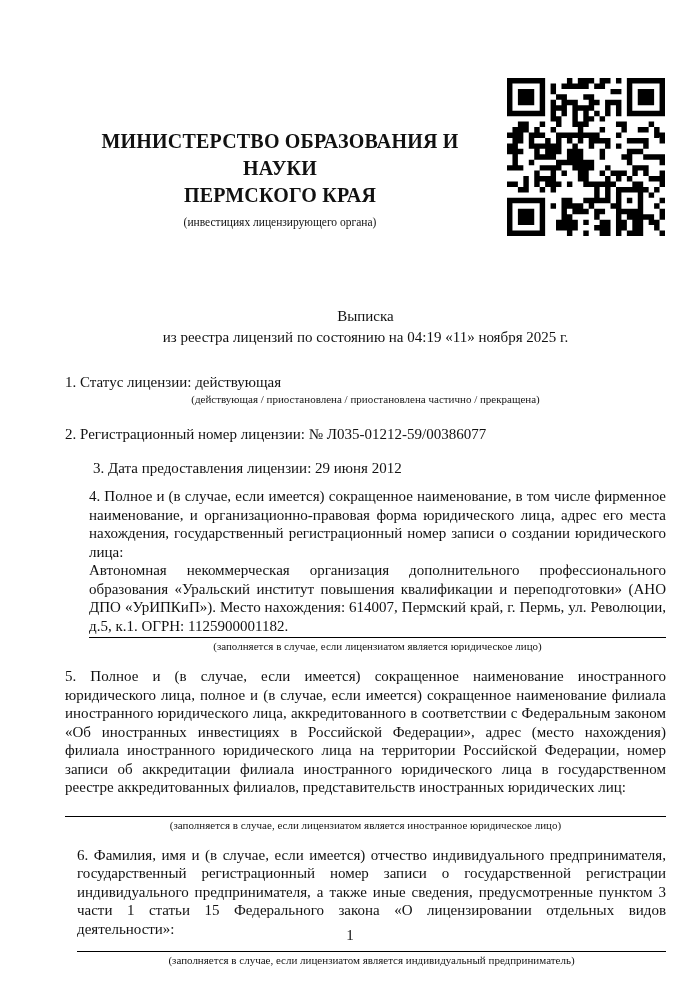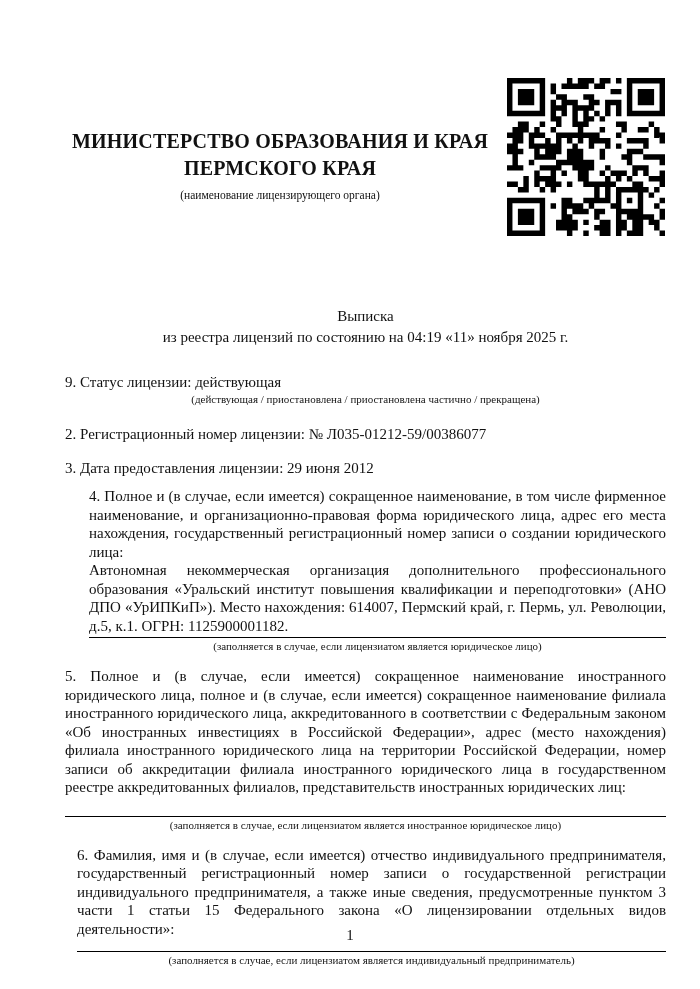--- a/index.html
+++ b/index.html
@@ -49,21 +49,21 @@
   }
   .doc-title {
     text-align: center;
     line-height: 21px;
   }
   .item-line {
     line-height: 20px;
   }
   .item1 { margin-top: 24px; }
   .item2 { margin-top: 17px; font-family: Liberation Serif, serif; }
-  .item3 { margin-top: 14px; }
+  .item3 { margin-top: 14px; margin-left: 28px; }
   .item7 { margin-top: 20px; }
   .sub-caption {
     text-align: center;
     font-size: 11px;
     line-height: 15px;
     color: #141414;
   }
   .para {
     text-align: justify;
     line-height: 18.5px;
@@ -87,38 +87,38 @@
     text-align: center;
     font-size: 15px;
   }
 </style>
 </head>
 <body>
 
 <div class="page">
 
   <div class="ministry">
-    <div class="ministry-title">МИНИСТЕРСТВО ОБРАЗОВАНИЯ И КРАЯ</div>
+    <div class="ministry-title">МИНИСТЕРСТВО ОБРАЗОВАНИЯ И НАУКИ</div>
     <div class="ministry-title">ПЕРМСКОГО КРАЯ</div>
-    <div class="ministry-caption">(наименование лицензирующего органа)</div>
+    <div class="ministry-caption">(инвестициях лицензирующего органа)</div>
   </div>
 
   <svg class="qr" id="qr-svg" xmlns="http://www.w3.org/2000/svg" viewBox="0 0 158 158">
       <rect width="158" height="158" fill="#ffffff"></rect>
       <path d="M0.00 0.00h5.45v5.45h-5.45zM5.45 0.00h5.45v5.45h-5.45zM10.90 0.00h5.45v5.45h-5.45zM16.34 0.00h5.45v5.45h-5.45zM21.79 0.00h5.45v5.45h-5.45zM27.24 0.00h5.45v5.45h-5.45zM32.69 0.00h5.45v5.45h-5.45zM59.93 0.00h5.45v5.45h-5.45zM70.83 0.00h5.45v5.45h-5.45zM76.28 0.00h5.45v5.45h-5.45zM81.72 0.00h5.45v5.45h-5.45zM92.62 0.00h5.45v5.45h-5.45zM98.07 0.00h5.45v5.45h-5.45zM108.97 0.00h5.45v5.45h-5.45zM119.86 0.00h5.45v5.45h-5.45zM125.31 0.00h5.45v5.45h-5.45zM130.76 0.00h5.45v5.45h-5.45zM136.21 0.00h5.45v5.45h-5.45zM141.66 0.00h5.45v5.45h-5.45zM147.10 0.00h5.45v5.45h-5.45zM152.55 0.00h5.45v5.45h-5.45zM0.00 5.45h5.45v5.45h-5.45zM32.69 5.45h5.45v5.45h-5.45zM43.59 5.45h5.45v5.45h-5.45zM54.48 5.45h5.45v5.45h-5.45zM59.93 5.45h5.45v5.45h-5.45zM65.38 5.45h5.45v5.45h-5.45zM70.83 5.45h5.45v5.45h-5.45zM76.28 5.45h5.45v5.45h-5.45zM87.17 5.45h5.45v5.45h-5.45zM92.62 5.45h5.45v5.45h-5.45zM119.86 5.45h5.45v5.45h-5.45zM152.55 5.45h5.45v5.45h-5.45zM0.00 10.90h5.45v5.45h-5.45zM10.90 10.90h5.45v5.45h-5.45zM16.34 10.90h5.45v5.45h-5.45zM21.79 10.90h5.45v5.45h-5.45zM32.69 10.90h5.45v5.45h-5.45zM43.59 10.90h5.45v5.45h-5.45zM103.52 10.90h5.45v5.45h-5.45zM108.97 10.90h5.45v5.45h-5.45zM119.86 10.90h5.45v5.45h-5.45zM130.76 10.90h5.45v5.45h-5.45zM136.21 10.90h5.45v5.45h-5.45zM141.66 10.90h5.45v5.45h-5.45zM152.55 10.90h5.45v5.45h-5.45zM0.00 16.34h5.45v5.45h-5.45zM10.90 16.34h5.45v5.45h-5.45zM16.34 16.34h5.45v5.45h-5.45zM21.79 16.34h5.45v5.45h-5.45zM32.69 16.34h5.45v5.45h-5.45zM49.03 16.34h5.45v5.45h-5.45zM54.48 16.34h5.45v5.45h-5.45zM76.28 16.34h5.45v5.45h-5.45zM81.72 16.34h5.45v5.45h-5.45zM119.86 16.34h5.45v5.45h-5.45zM130.76 16.34h5.45v5.45h-5.45zM136.21 16.34h5.45v5.45h-5.45zM141.66 16.34h5.45v5.45h-5.45zM152.55 16.34h5.45v5.45h-5.45zM0.00 21.79h5.45v5.45h-5.45zM10.90 21.79h5.45v5.45h-5.45zM16.34 21.79h5.45v5.45h-5.45zM21.79 21.79h5.45v5.45h-5.45zM32.69 21.79h5.45v5.45h-5.45zM43.59 21.79h5.45v5.45h-5.45zM54.48 21.79h5.45v5.45h-5.45zM59.93 21.79h5.45v5.45h-5.45zM65.38 21.79h5.45v5.45h-5.45zM81.72 21.79h5.45v5.45h-5.45zM87.17 21.79h5.45v5.45h-5.45zM98.07 21.79h5.45v5.45h-5.45zM103.52 21.79h5.45v5.45h-5.45zM108.97 21.79h5.45v5.45h-5.45zM119.86 21.79h5.45v5.45h-5.45zM130.76 21.79h5.45v5.45h-5.45zM136.21 21.79h5.45v5.45h-5.45zM141.66 21.79h5.45v5.45h-5.45zM152.55 21.79h5.45v5.45h-5.45zM0.00 27.24h5.45v5.45h-5.45zM32.69 27.24h5.45v5.45h-5.45zM43.59 27.24h5.45v5.45h-5.45zM49.03 27.24h5.45v5.45h-5.45zM54.48 27.24h5.45v5.45h-5.45zM65.38 27.24h5.45v5.45h-5.45zM70.83 27.24h5.45v5.45h-5.45zM76.28 27.24h5.45v5.45h-5.45zM81.72 27.24h5.45v5.45h-5.45zM98.07 27.24h5.45v5.45h-5.45zM108.97 27.24h5.45v5.45h-5.45zM119.86 27.24h5.45v5.45h-5.45zM152.55 27.24h5.45v5.45h-5.45zM0.00 32.69h5.45v5.45h-5.45zM5.45 32.69h5.45v5.45h-5.45zM10.90 32.69h5.45v5.45h-5.45zM16.34 32.69h5.45v5.45h-5.45zM21.79 32.69h5.45v5.45h-5.45zM27.24 32.69h5.45v5.45h-5.45zM32.69 32.69h5.45v5.45h-5.45zM43.59 32.69h5.45v5.45h-5.45zM54.48 32.69h5.45v5.45h-5.45zM65.38 32.69h5.45v5.45h-5.45zM76.28 32.69h5.45v5.45h-5.45zM87.17 32.69h5.45v5.45h-5.45zM98.07 32.69h5.45v5.45h-5.45zM108.97 32.69h5.45v5.45h-5.45zM119.86 32.69h5.45v5.45h-5.45zM125.31 32.69h5.45v5.45h-5.45zM130.76 32.69h5.45v5.45h-5.45zM136.21 32.69h5.45v5.45h-5.45zM141.66 32.69h5.45v5.45h-5.45zM147.10 32.69h5.45v5.45h-5.45zM152.55 32.69h5.45v5.45h-5.45zM43.59 38.14h5.45v5.45h-5.45zM49.03 38.14h5.45v5.45h-5.45zM65.38 38.14h5.45v5.45h-5.45zM76.28 38.14h5.45v5.45h-5.45zM81.72 38.14h5.45v5.45h-5.45zM92.62 38.14h5.45v5.45h-5.45zM10.90 43.59h5.45v5.45h-5.45zM16.34 43.59h5.45v5.45h-5.45zM32.69 43.59h5.45v5.45h-5.45zM49.03 43.59h5.45v5.45h-5.45zM65.38 43.59h5.45v5.45h-5.45zM70.83 43.59h5.45v5.45h-5.45zM76.28 43.59h5.45v5.45h-5.45zM108.97 43.59h5.45v5.45h-5.45zM114.41 43.59h5.45v5.45h-5.45zM141.66 43.59h5.45v5.45h-5.45zM5.45 49.03h5.45v5.45h-5.45zM10.90 49.03h5.45v5.45h-5.45zM16.34 49.03h5.45v5.45h-5.45zM27.24 49.03h5.45v5.45h-5.45zM43.59 49.03h5.45v5.45h-5.45zM70.83 49.03h5.45v5.45h-5.45zM92.62 49.03h5.45v5.45h-5.45zM114.41 49.03h5.45v5.45h-5.45zM130.76 49.03h5.45v5.45h-5.45zM136.21 49.03h5.45v5.45h-5.45zM147.10 49.03h5.45v5.45h-5.45zM0.00 54.48h5.45v5.45h-5.45zM5.45 54.48h5.45v5.45h-5.45zM10.90 54.48h5.45v5.45h-5.45zM21.79 54.48h5.45v5.45h-5.45zM27.24 54.48h5.45v5.45h-5.45zM32.69 54.48h5.45v5.45h-5.45zM49.03 54.48h5.45v5.45h-5.45zM54.48 54.48h5.45v5.45h-5.45zM59.93 54.48h5.45v5.45h-5.45zM65.38 54.48h5.45v5.45h-5.45zM70.83 54.48h5.45v5.45h-5.45zM76.28 54.48h5.45v5.45h-5.45zM81.72 54.48h5.45v5.45h-5.45zM87.17 54.48h5.45v5.45h-5.45zM108.97 54.48h5.45v5.45h-5.45zM147.10 54.48h5.45v5.45h-5.45zM152.55 54.48h5.45v5.45h-5.45zM5.45 59.93h5.45v5.45h-5.45zM10.90 59.93h5.45v5.45h-5.45zM21.79 59.93h5.45v5.45h-5.45zM38.14 59.93h5.45v5.45h-5.45zM49.03 59.93h5.45v5.45h-5.45zM59.93 59.93h5.45v5.45h-5.45zM70.83 59.93h5.45v5.45h-5.45zM81.72 59.93h5.45v5.45h-5.45zM87.17 59.93h5.45v5.45h-5.45zM92.62 59.93h5.45v5.45h-5.45zM98.07 59.93h5.45v5.45h-5.45zM119.86 59.93h5.45v5.45h-5.45zM125.31 59.93h5.45v5.45h-5.45zM130.76 59.93h5.45v5.45h-5.45zM136.21 59.93h5.45v5.45h-5.45zM152.55 59.93h5.45v5.45h-5.45zM0.00 65.38h5.45v5.45h-5.45zM5.45 65.38h5.45v5.45h-5.45zM21.79 65.38h5.45v5.45h-5.45zM27.24 65.38h5.45v5.45h-5.45zM32.69 65.38h5.45v5.45h-5.45zM38.14 65.38h5.45v5.45h-5.45zM43.59 65.38h5.45v5.45h-5.45zM49.03 65.38h5.45v5.45h-5.45zM65.38 65.38h5.45v5.45h-5.45zM81.72 65.38h5.45v5.45h-5.45zM98.07 65.38h5.45v5.45h-5.45zM108.97 65.38h5.45v5.45h-5.45zM136.21 65.38h5.45v5.45h-5.45zM0.00 70.83h5.45v5.45h-5.45zM5.45 70.83h5.45v5.45h-5.45zM10.90 70.83h5.45v5.45h-5.45zM27.24 70.83h5.45v5.45h-5.45zM38.14 70.83h5.45v5.45h-5.45zM43.59 70.83h5.45v5.45h-5.45zM49.03 70.83h5.45v5.45h-5.45zM59.93 70.83h5.45v5.45h-5.45zM65.38 70.83h5.45v5.45h-5.45zM70.83 70.83h5.45v5.45h-5.45zM92.62 70.83h5.45v5.45h-5.45zM119.86 70.83h5.45v5.45h-5.45zM125.31 70.83h5.45v5.45h-5.45zM130.76 70.83h5.45v5.45h-5.45zM5.45 76.28h5.45v5.45h-5.45zM27.24 76.28h5.45v5.45h-5.45zM32.69 76.28h5.45v5.45h-5.45zM38.14 76.28h5.45v5.45h-5.45zM43.59 76.28h5.45v5.45h-5.45zM59.93 76.28h5.45v5.45h-5.45zM65.38 76.28h5.45v5.45h-5.45zM70.83 76.28h5.45v5.45h-5.45zM92.62 76.28h5.45v5.45h-5.45zM114.41 76.28h5.45v5.45h-5.45zM119.86 76.28h5.45v5.45h-5.45zM136.21 76.28h5.45v5.45h-5.45zM141.66 76.28h5.45v5.45h-5.45zM147.10 76.28h5.45v5.45h-5.45zM152.55 76.28h5.45v5.45h-5.45zM5.45 81.72h5.45v5.45h-5.45zM21.79 81.72h5.45v5.45h-5.45zM49.03 81.72h5.45v5.45h-5.45zM54.48 81.72h5.45v5.45h-5.45zM59.93 81.72h5.45v5.45h-5.45zM65.38 81.72h5.45v5.45h-5.45zM70.83 81.72h5.45v5.45h-5.45zM76.28 81.72h5.45v5.45h-5.45zM81.72 81.72h5.45v5.45h-5.45zM119.86 81.72h5.45v5.45h-5.45zM152.55 81.72h5.45v5.45h-5.45zM0.00 87.17h5.45v5.45h-5.45zM5.45 87.17h5.45v5.45h-5.45zM10.90 87.17h5.45v5.45h-5.45zM32.69 87.17h5.45v5.45h-5.45zM38.14 87.17h5.45v5.45h-5.45zM43.59 87.17h5.45v5.45h-5.45zM49.03 87.17h5.45v5.45h-5.45zM65.38 87.17h5.45v5.45h-5.45zM70.83 87.17h5.45v5.45h-5.45zM76.28 87.17h5.45v5.45h-5.45zM81.72 87.17h5.45v5.45h-5.45zM98.07 87.17h5.45v5.45h-5.45zM125.31 87.17h5.45v5.45h-5.45zM130.76 87.17h5.45v5.45h-5.45zM136.21 87.17h5.45v5.45h-5.45zM27.24 92.62h5.45v5.45h-5.45zM43.59 92.62h5.45v5.45h-5.45zM54.48 92.62h5.45v5.45h-5.45zM70.83 92.62h5.45v5.45h-5.45zM76.28 92.62h5.45v5.45h-5.45zM92.62 92.62h5.45v5.45h-5.45zM103.52 92.62h5.45v5.45h-5.45zM108.97 92.62h5.45v5.45h-5.45zM114.41 92.62h5.45v5.45h-5.45zM125.31 92.62h5.45v5.45h-5.45zM136.21 92.62h5.45v5.45h-5.45zM152.55 92.62h5.45v5.45h-5.45zM16.34 98.07h5.45v5.45h-5.45zM27.24 98.07h5.45v5.45h-5.45zM32.69 98.07h5.45v5.45h-5.45zM38.14 98.07h5.45v5.45h-5.45zM43.59 98.07h5.45v5.45h-5.45zM70.83 98.07h5.45v5.45h-5.45zM76.28 98.07h5.45v5.45h-5.45zM98.07 98.07h5.45v5.45h-5.45zM108.97 98.07h5.45v5.45h-5.45zM119.86 98.07h5.45v5.45h-5.45zM141.66 98.07h5.45v5.45h-5.45zM147.10 98.07h5.45v5.45h-5.45zM152.55 98.07h5.45v5.45h-5.45zM0.00 103.52h5.45v5.45h-5.45zM5.45 103.52h5.45v5.45h-5.45zM16.34 103.52h5.45v5.45h-5.45zM27.24 103.52h5.45v5.45h-5.45zM38.14 103.52h5.45v5.45h-5.45zM43.59 103.52h5.45v5.45h-5.45zM49.03 103.52h5.45v5.45h-5.45zM59.93 103.52h5.45v5.45h-5.45zM76.28 103.52h5.45v5.45h-5.45zM81.72 103.52h5.45v5.45h-5.45zM87.17 103.52h5.45v5.45h-5.45zM92.62 103.52h5.45v5.45h-5.45zM98.07 103.52h5.45v5.45h-5.45zM103.52 103.52h5.45v5.45h-5.45zM125.31 103.52h5.45v5.45h-5.45zM130.76 103.52h5.45v5.45h-5.45zM152.55 103.52h5.45v5.45h-5.45zM10.90 108.97h5.45v5.45h-5.45zM16.34 108.97h5.45v5.45h-5.45zM32.69 108.97h5.45v5.45h-5.45zM43.59 108.97h5.45v5.45h-5.45zM87.17 108.97h5.45v5.45h-5.45zM98.07 108.97h5.45v5.45h-5.45zM108.97 108.97h5.45v5.45h-5.45zM114.41 108.97h5.45v5.45h-5.45zM119.86 108.97h5.45v5.45h-5.45zM125.31 108.97h5.45v5.45h-5.45zM130.76 108.97h5.45v5.45h-5.45zM136.21 108.97h5.45v5.45h-5.45zM147.10 108.97h5.45v5.45h-5.45zM87.17 114.41h5.45v5.45h-5.45zM98.07 114.41h5.45v5.45h-5.45zM108.97 114.41h5.45v5.45h-5.45zM130.76 114.41h5.45v5.45h-5.45zM141.66 114.41h5.45v5.45h-5.45zM0.00 119.86h5.45v5.45h-5.45zM5.45 119.86h5.45v5.45h-5.45zM10.90 119.86h5.45v5.45h-5.45zM16.34 119.86h5.45v5.45h-5.45zM21.79 119.86h5.45v5.45h-5.45zM27.24 119.86h5.45v5.45h-5.45zM32.69 119.86h5.45v5.45h-5.45zM54.48 119.86h5.45v5.45h-5.45zM59.93 119.86h5.45v5.45h-5.45zM76.28 119.86h5.45v5.45h-5.45zM81.72 119.86h5.45v5.45h-5.45zM87.17 119.86h5.45v5.45h-5.45zM92.62 119.86h5.45v5.45h-5.45zM98.07 119.86h5.45v5.45h-5.45zM108.97 119.86h5.45v5.45h-5.45zM119.86 119.86h5.45v5.45h-5.45zM130.76 119.86h5.45v5.45h-5.45zM152.55 119.86h5.45v5.45h-5.45zM0.00 125.31h5.45v5.45h-5.45zM32.69 125.31h5.45v5.45h-5.45zM43.59 125.31h5.45v5.45h-5.45zM54.48 125.31h5.45v5.45h-5.45zM59.93 125.31h5.45v5.45h-5.45zM65.38 125.31h5.45v5.45h-5.45zM70.83 125.31h5.45v5.45h-5.45zM81.72 125.31h5.45v5.45h-5.45zM103.52 125.31h5.45v5.45h-5.45zM108.97 125.31h5.45v5.45h-5.45zM130.76 125.31h5.45v5.45h-5.45zM147.10 125.31h5.45v5.45h-5.45zM0.00 130.76h5.45v5.45h-5.45zM10.90 130.76h5.45v5.45h-5.45zM16.34 130.76h5.45v5.45h-5.45zM21.79 130.76h5.45v5.45h-5.45zM32.69 130.76h5.45v5.45h-5.45zM54.48 130.76h5.45v5.45h-5.45zM65.38 130.76h5.45v5.45h-5.45zM70.83 130.76h5.45v5.45h-5.45zM76.28 130.76h5.45v5.45h-5.45zM87.17 130.76h5.45v5.45h-5.45zM92.62 130.76h5.45v5.45h-5.45zM108.97 130.76h5.45v5.45h-5.45zM114.41 130.76h5.45v5.45h-5.45zM119.86 130.76h5.45v5.45h-5.45zM125.31 130.76h5.45v5.45h-5.45zM130.76 130.76h5.45v5.45h-5.45zM152.55 130.76h5.45v5.45h-5.45zM0.00 136.21h5.45v5.45h-5.45zM10.90 136.21h5.45v5.45h-5.45zM16.34 136.21h5.45v5.45h-5.45zM21.79 136.21h5.45v5.45h-5.45zM32.69 136.21h5.45v5.45h-5.45zM54.48 136.21h5.45v5.45h-5.45zM59.93 136.21h5.45v5.45h-5.45zM87.17 136.21h5.45v5.45h-5.45zM108.97 136.21h5.45v5.45h-5.45zM119.86 136.21h5.45v5.45h-5.45zM125.31 136.21h5.45v5.45h-5.45zM130.76 136.21h5.45v5.45h-5.45zM136.21 136.21h5.45v5.45h-5.45zM141.66 136.21h5.45v5.45h-5.45zM152.55 136.21h5.45v5.45h-5.45zM0.00 141.66h5.45v5.45h-5.45zM10.90 141.66h5.45v5.45h-5.45zM16.34 141.66h5.45v5.45h-5.45zM21.79 141.66h5.45v5.45h-5.45zM32.69 141.66h5.45v5.45h-5.45zM49.03 141.66h5.45v5.45h-5.45zM54.48 141.66h5.45v5.45h-5.45zM59.93 141.66h5.45v5.45h-5.45zM65.38 141.66h5.45v5.45h-5.45zM76.28 141.66h5.45v5.45h-5.45zM92.62 141.66h5.45v5.45h-5.45zM98.07 141.66h5.45v5.45h-5.45zM108.97 141.66h5.45v5.45h-5.45zM114.41 141.66h5.45v5.45h-5.45zM125.31 141.66h5.45v5.45h-5.45zM130.76 141.66h5.45v5.45h-5.45zM141.66 141.66h5.45v5.45h-5.45zM147.10 141.66h5.45v5.45h-5.45zM0.00 147.10h5.45v5.45h-5.45zM32.69 147.10h5.45v5.45h-5.45zM49.03 147.10h5.45v5.45h-5.45zM54.48 147.10h5.45v5.45h-5.45zM59.93 147.10h5.45v5.45h-5.45zM65.38 147.10h5.45v5.45h-5.45zM87.17 147.10h5.45v5.45h-5.45zM92.62 147.10h5.45v5.45h-5.45zM98.07 147.10h5.45v5.45h-5.45zM108.97 147.10h5.45v5.45h-5.45zM114.41 147.10h5.45v5.45h-5.45zM125.31 147.10h5.45v5.45h-5.45zM130.76 147.10h5.45v5.45h-5.45zM147.10 147.10h5.45v5.45h-5.45zM0.00 152.55h5.45v5.45h-5.45zM5.45 152.55h5.45v5.45h-5.45zM10.90 152.55h5.45v5.45h-5.45zM16.34 152.55h5.45v5.45h-5.45zM21.79 152.55h5.45v5.45h-5.45zM27.24 152.55h5.45v5.45h-5.45zM32.69 152.55h5.45v5.45h-5.45zM59.93 152.55h5.45v5.45h-5.45zM76.28 152.55h5.45v5.45h-5.45zM92.62 152.55h5.45v5.45h-5.45zM98.07 152.55h5.45v5.45h-5.45zM108.97 152.55h5.45v5.45h-5.45zM119.86 152.55h5.45v5.45h-5.45zM125.31 152.55h5.45v5.45h-5.45zM130.76 152.55h5.45v5.45h-5.45zM152.55 152.55h5.45v5.45h-5.45z" fill="#000000"></path>
     </svg>
 
   <div class="content">
 
     <div class="doc-title">
       <div>Выписка</div>
       <div>из реестра лицензий по состоянию на 04:19 «11» ноября 2025 г.</div>
     </div>
 
-    <div class="item-line item1">9. Статус лицензии: действующая</div>
+    <div class="item-line item1">1. Статус лицензии: действующая</div>
     <div class="sub-caption">(действующая / приостановлена / приостановлена частично / прекращена)</div>
 
     <div class="item-line item2">2. Регистрационный номер лицензии: № Л035-01212-59/00386077</div>
 
     <div class="item-line item3">3. Дата предоставления лицензии: 29 июня 2012</div>
 
     <div class="item4">
       <p class="para">4. Полное и (в случае, если имеется) сокращенное наименование, в том числе фирменное наименование, и организационно-правовая форма юридического лица, адрес его места нахождения, государственный регистрационный номер записи о создании юридического лица:</p>
       <p class="para">Автономная некоммерческая организация дополнительного профессионального образования «Уральский институт повышения квалификации и переподготовки» (АНО ДПО «УрИПКиП»). Место нахождения: 614007, Пермский край, г. Пермь, ул. Революции, д.5, к.1. ОГРН: 1125900001182.</p>
       <hr class="field-rule">

